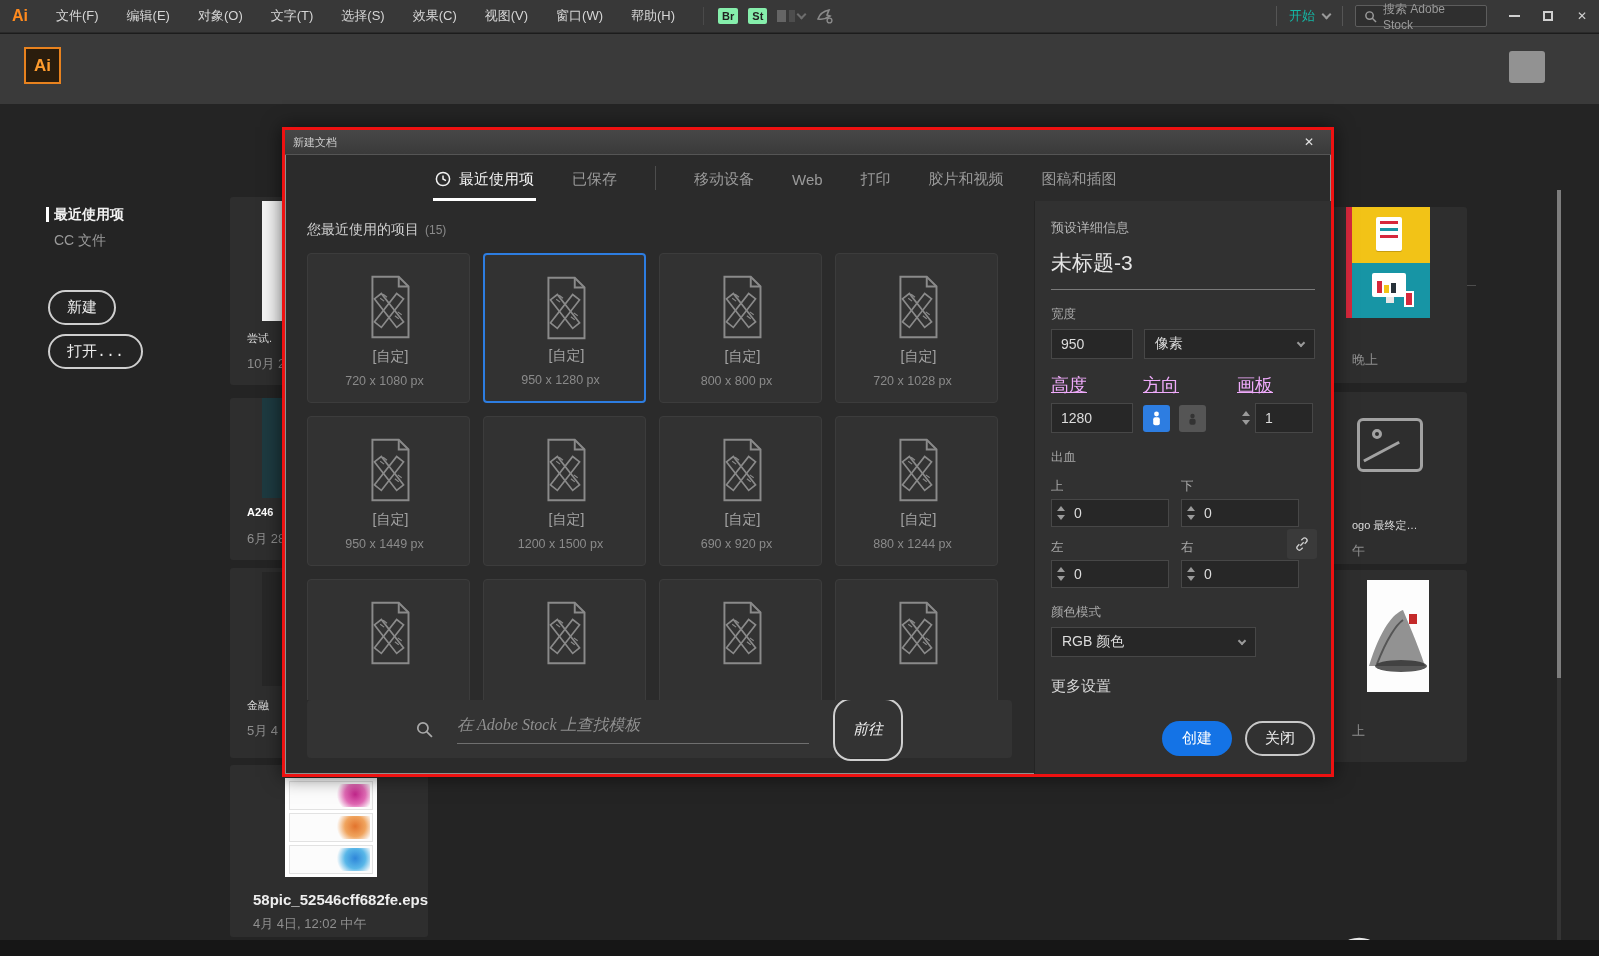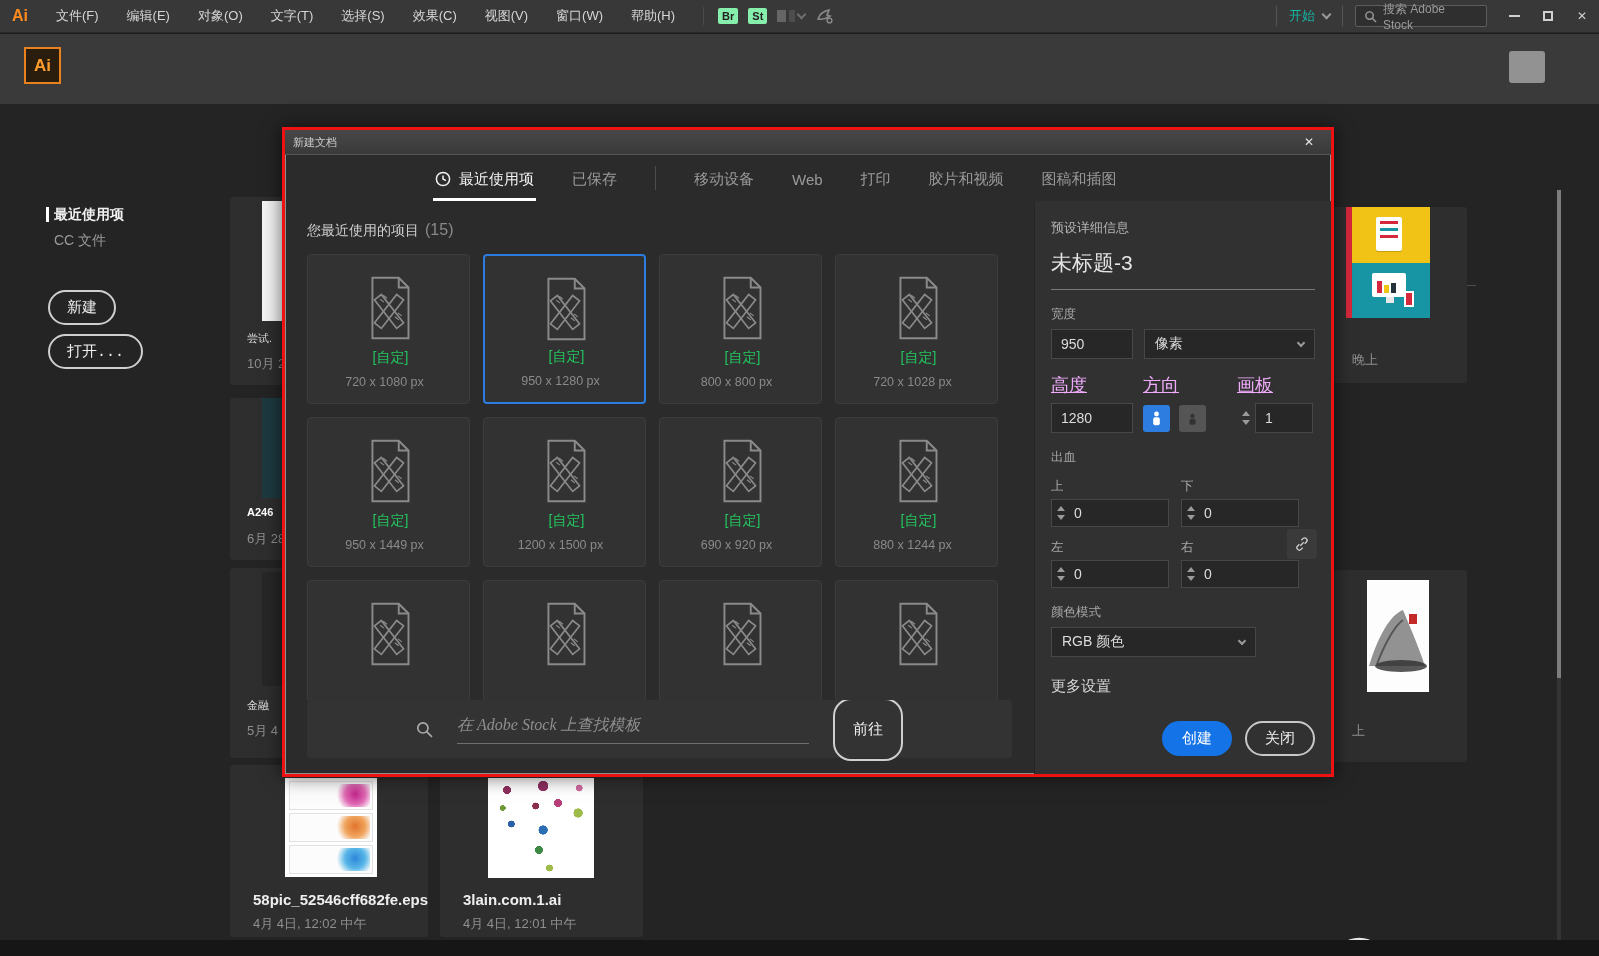--- a/index.html
+++ b/index.html
@@ -120,35 +120,35 @@
   .dlg-tabs { height:46px; display:flex; align-items:center; gap:38px; padding-left:150px; flex:0 0 auto; }
   .tab { position:relative; font-size:15px; color:#9a9a9a; display:flex; align-items:center; gap:8px;
     height:100%; padding-top:2px; }
   .tab.active { color:#f2f2f2; }
   .tab.active::after { content:""; position:absolute; left:-2px; right:-2px; bottom:0; height:3px; background:#fff; }
   .tab-divider { width:1px; height:24px; background:#4d4d4d; }
 
   .dlg-body { flex:1; display:flex; min-height:0; }
   .dlg-content { width:751px; padding:0 22px; display:flex; flex-direction:column; min-height:0; }
   .section-head { margin-top:20px; font-size:14px; color:#cfcfcf; flex:0 0 auto; }
-  .section-count { font-size:16px; color:#8a8a8a; margin-left:6px; }
+  .section-count { font-size:12px; color:#8a8a8a; margin-left:6px; }
 
   .recent-grid { margin-top:14px; flex:1; overflow:hidden; display:grid;
     grid-template-columns:repeat(4,163px); grid-auto-rows:150px; gap:13px; }
   .doc-card { background:#323232; border:1px solid #3c3c3c; border-radius:4px; position:relative; }
   .doc-card.selected { border:2px solid #2d7de1; }
   .doc-icon { position:absolute; left:50%; top:14px; transform:translateX(-50%); width:78px; height:78px; }
-  .doc-name { position:absolute; left:4px; right:0; bottom:36px; text-align:center; font-size:14px; color:#22c55e; }
+  .doc-name { position:absolute; left:4px; right:0; bottom:36px; text-align:center; font-size:14px; color:#a3a3a3; }
   .doc-size { position:absolute; left:0; right:8px; bottom:14px; text-align:center; font-size:12.5px; color:#8a8a8a; }
 
   .stock-bar { flex:0 0 auto; height:58px; margin:0 0 16px 0; background:#333333; border-radius:4px;
     display:flex; align-items:center; justify-content:center; gap:24px; }
   .stock-input { width:352px; border-bottom:1px solid #6f6f6f; padding-bottom:7px;
     font-family:"Liberation Serif",serif; font-style:italic; font-size:16px; color:#8f8f8f; }
-  .go-btn { border:2px solid #cfcfcf; border-radius:18px; padding:20px 18px; font-size:15px; color:#ededed; background:transparent; }
+  .go-btn { border:2px solid #cfcfcf; border-radius:18px; padding:20px 18px; font-size:15px; color:#ededed; background:transparent;font-style:italic; }
 
   
   .panel { width:297px; background:#313131; border-left:1px solid #242424; padding:18px 16px; position:relative; font-size:13px; }
   .panel-title { font-size:13px; color:#b5b5b5; }
   .doc-title { font-size:21px; color:#e5e5e5; margin-top:12px; padding-bottom:12px; border-bottom:1px solid #7a7a7a; }
   .fld-label { font-size:12.5px; color:#a8a8a8; margin-top:16px; }
   .inp { background:#272727; border:1px solid #474747; color:#dcdcdc; height:30px; display:flex;
     align-items:center; padding-left:9px; font-size:14px; }
   .row { display:flex; margin-top:6px; align-items:center; }
   .w-inp { width:82px; }
@@ -296,20 +296,28 @@
             <i class="b1"></i>
             <i class="b2"></i>
             <i class="b3"></i>
           </div>
           <div class="monitor-stand"></div>
           <div class="phone"></div>
         </div>
     </div>
     <div class="t-title" style="left:75px; top:144px; color:#8f8f8f; font-size:13px;">晚上</div>
   </div>
+  <div class="bg-card" style="left:1277px; top:288px; width:190px; height:172px;">
+    <div class="img-ph">
+        <span class="dot"></span>
+        <span class="mt"></span>
+      </div>
+    <div class="t-title" style="left:75px; top:126px;">ogo 最终定…</div>
+    <div class="t-date" style="left:75px; top:150px;">午</div>
+  </div>
   <div class="bg-card" style="left:1277px; top:466px; width:190px; height:192px;">
     <div class="ink-thumb">
       <svg width="62" height="112" viewBox="0 0 62 112">
         <path d="M2 86 C14 48 26 34 36 30 C40 40 50 62 58 86 Z" fill="#6e6e6e" opacity="0.75"></path>
         <path d="M10 84 C20 58 30 44 36 40" stroke="#3c3c3c" stroke-width="2" fill="none" opacity="0.7"></path>
         <ellipse cx="34" cy="86" rx="26" ry="6" fill="#2e2e2e" opacity="0.8"></ellipse>
       </svg>
       <span class="seal" style="left:42px; top:34px;"></span>
     </div>
     <div class="t-date" style="left:75px; top:152px;">上</div>
@@ -322,25 +330,20 @@
         </div>
       <div class="wc-row">
           <i style="background:radial-gradient(circle at 60% 45%, #e2742d 0%, #f0a45e 40%, transparent 72%);"></i>
         </div>
       <div class="wc-row">
           <i style="background:radial-gradient(circle at 60% 45%, #2e86d9 0%, #59b7e8 40%, transparent 72%);"></i>
         </div>
     </div>
     <div class="bottom-name" style="top:126px;">58pic_52546cff682fe.eps</div>
     <div class="bottom-date" style="top:150px;">4月 4日, 12:02 中午</div>
-  </div>
-  <div class="bg-card" style="left:440px; top:661px; width:203px; height:172px;">
-    <div class="splat-thumb" style="left:48px; width:106px; height:100px;"></div>
-    <div class="bottom-name" style="top:126px;">3lain.com.1.ai</div>
-    <div class="bottom-date" style="top:150px;">4月 4日, 12:01 中午</div>
   </div>
 
   <div class="watermark">
     <svg width="82" height="72" viewBox="0 0 100 88">
       <ellipse cx="38" cy="32" rx="30" ry="25" fill="#e6e6e6"></ellipse>
       <path d="M22 52 L14 66 L32 56 Z" fill="#e6e6e6"></path>
       <circle cx="28" cy="27" r="3.6" fill="#242424"></circle>
       <circle cx="46" cy="27" r="3.6" fill="#242424"></circle>
       <ellipse cx="66" cy="58" rx="25" ry="21" fill="#e6e6e6" stroke="#242424" stroke-width="3"></ellipse>
       <path d="M80 74 L86 84 L70 78 Z" fill="#e6e6e6"></path>

